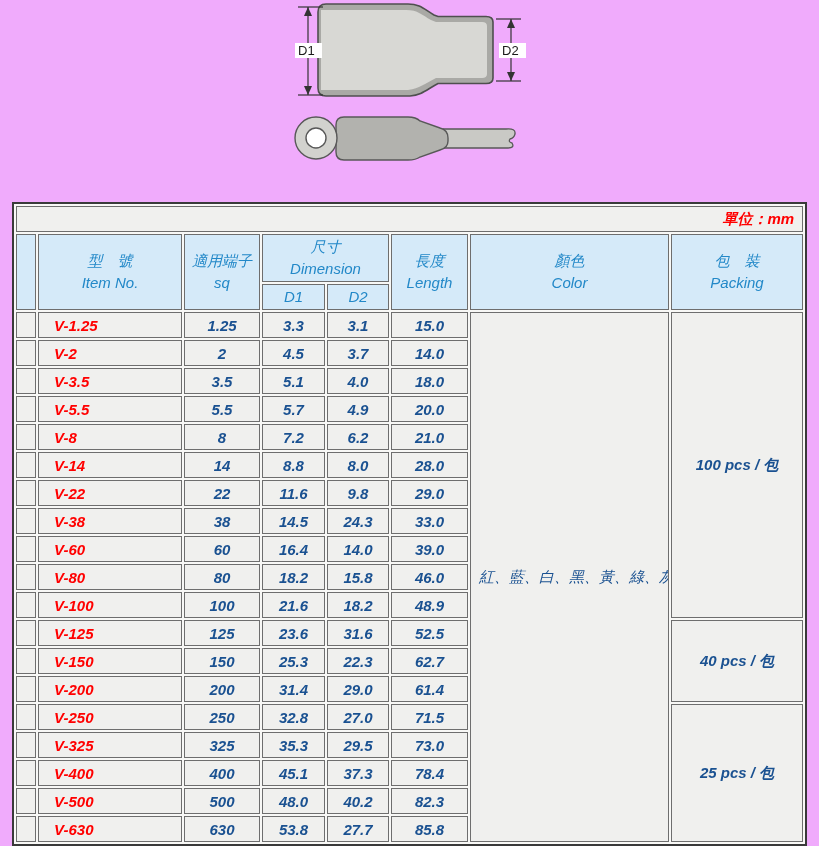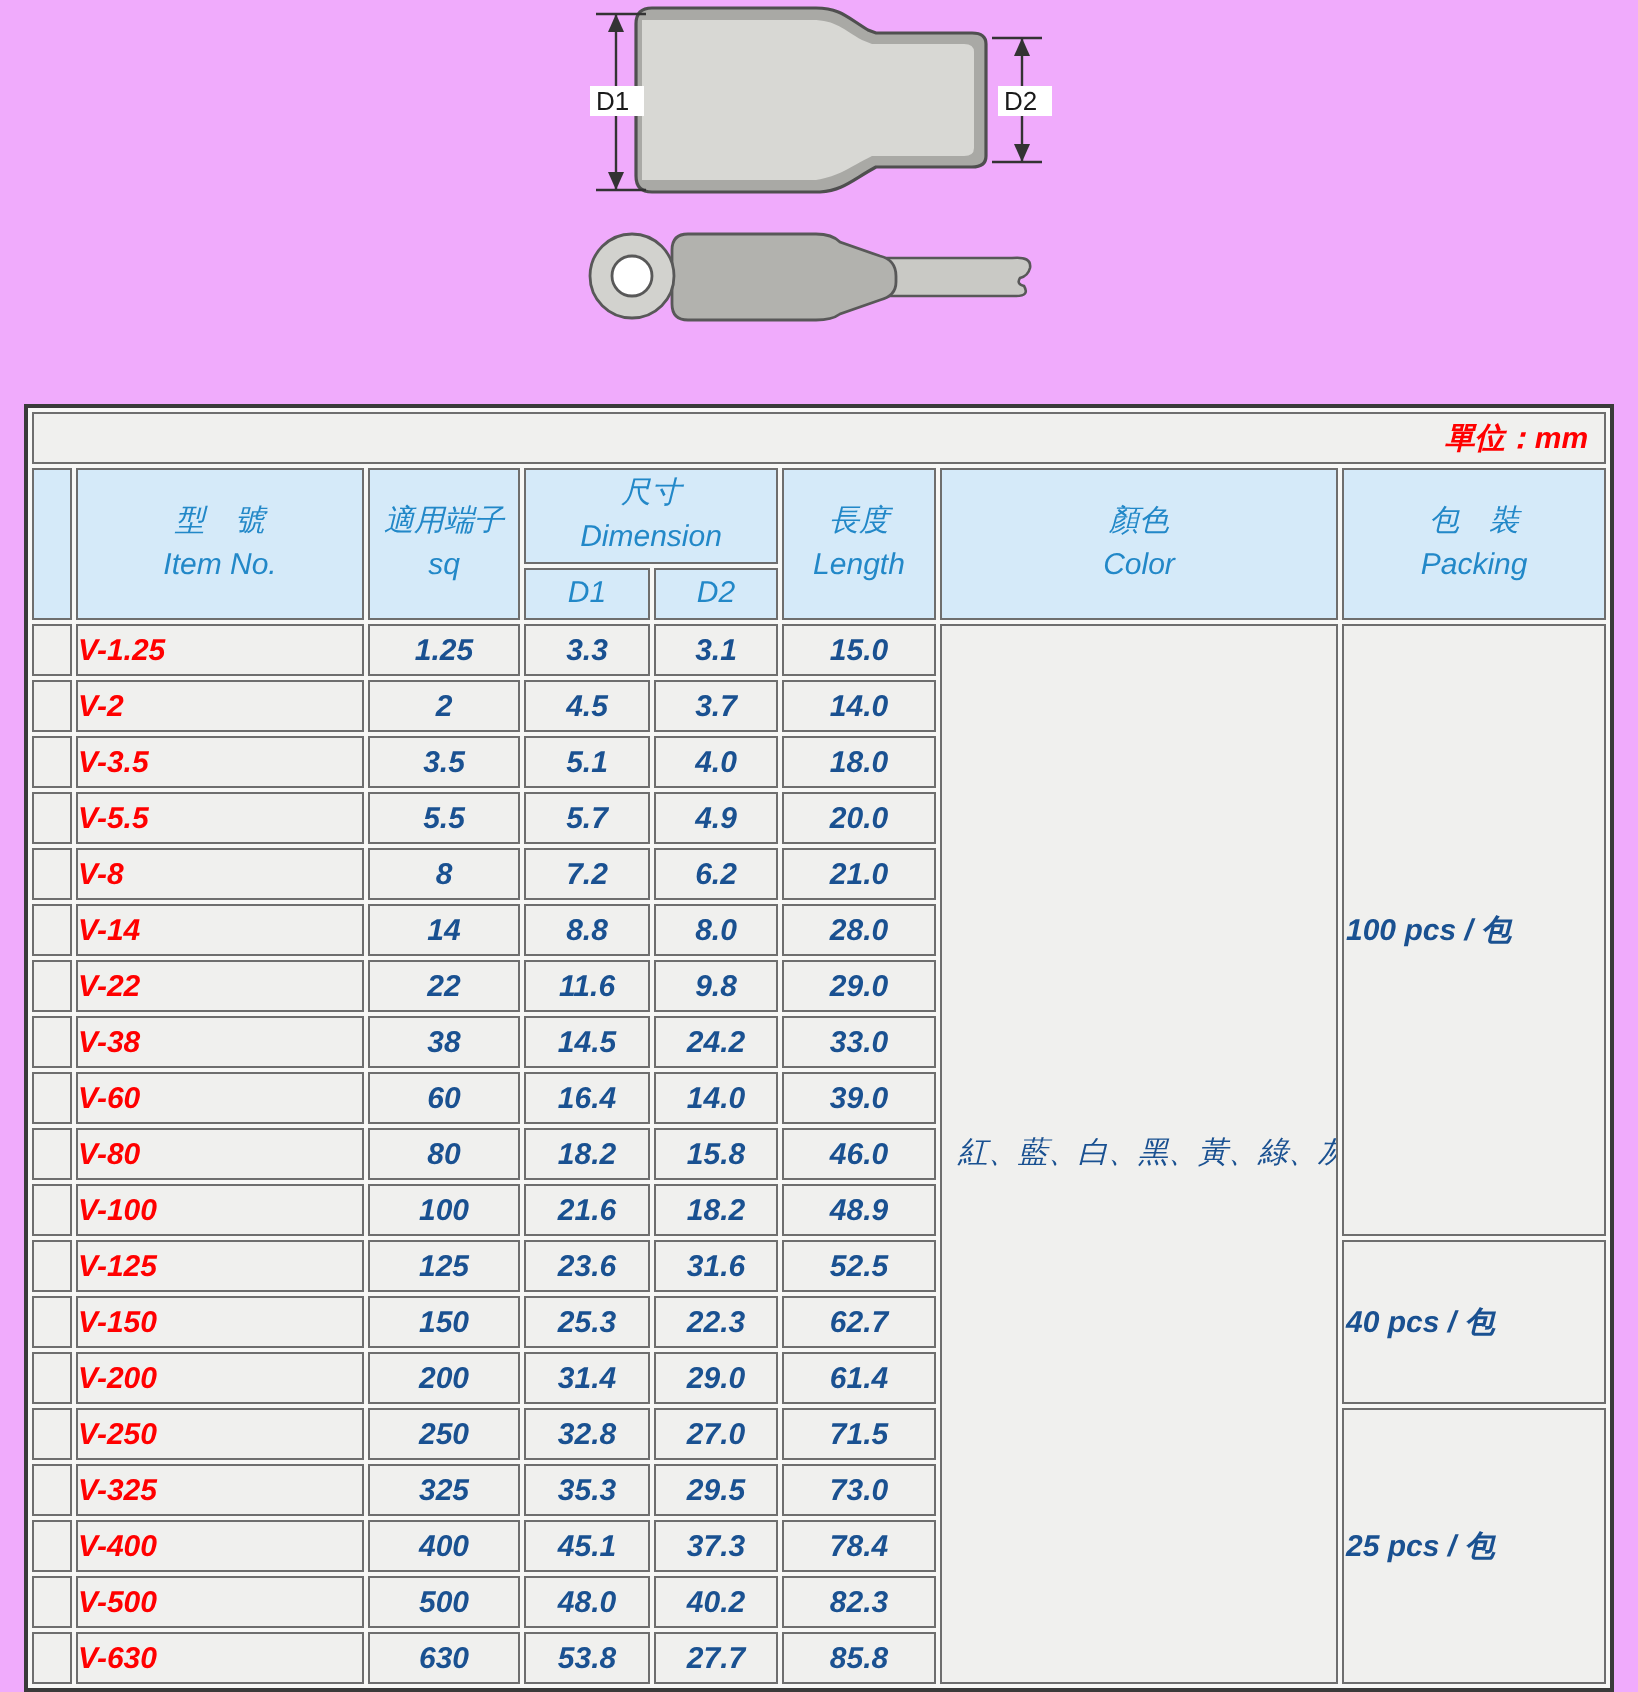--- a/index.html
+++ b/index.html
@@ -43,40 +43,41 @@
     vertical-align:middle;
   }
   .hdr-main{height:76px;}
   .hdr-dim{height:38px;}
   .hdr-sub{height:26px;}
   .marker-cell{background:var(--cell_bg,#f0f0ee);}
   .item-cell{
     color:var(--accent_red,#ff0000);
     font-weight:bold;
     text-align:left;
-    padding-left:0;
+    padding-left:15px;
     vertical-align:middle;
   }
   .num-cell{
     color:var(--data_blue,#1a5191);
     font-weight:bold;
     text-align:center;
     vertical-align:middle;
   }
   .color-cell{
     color:var(--data_blue,#1a5191);
     text-align:center;
     vertical-align:middle;
     padding:0 8px;
     white-space:normal;
     line-height:1.5;
   }
   .packing-cell{
     color:var(--data_blue,#1a5191);
     font-weight:bold;
+    text-align:center;
     vertical-align:middle;
   }
   .hdr-line{line-height:1.45;}
 </style>
 </head>
 <body>
 
 <div class="page">
 
   <svg class="diagram" width="285" height="190" viewBox="0 0 285 190">
@@ -223,21 +224,21 @@
           <td class="num-cell">22</td>
           <td class="num-cell">11.6</td>
           <td class="num-cell">9.8</td>
           <td class="num-cell">29.0</td>
         </tr>
         <tr>
           <td class="marker-cell"></td>
           <td class="item-cell">V-38</td>
           <td class="num-cell">38</td>
           <td class="num-cell">14.5</td>
-          <td class="num-cell">24.2</td>
+          <td class="num-cell">24.3</td>
           <td class="num-cell">33.0</td>
         </tr>
         <tr>
           <td class="marker-cell"></td>
           <td class="item-cell">V-60</td>
           <td class="num-cell">60</td>
           <td class="num-cell">16.4</td>
           <td class="num-cell">14.0</td>
           <td class="num-cell">39.0</td>
         </tr>

